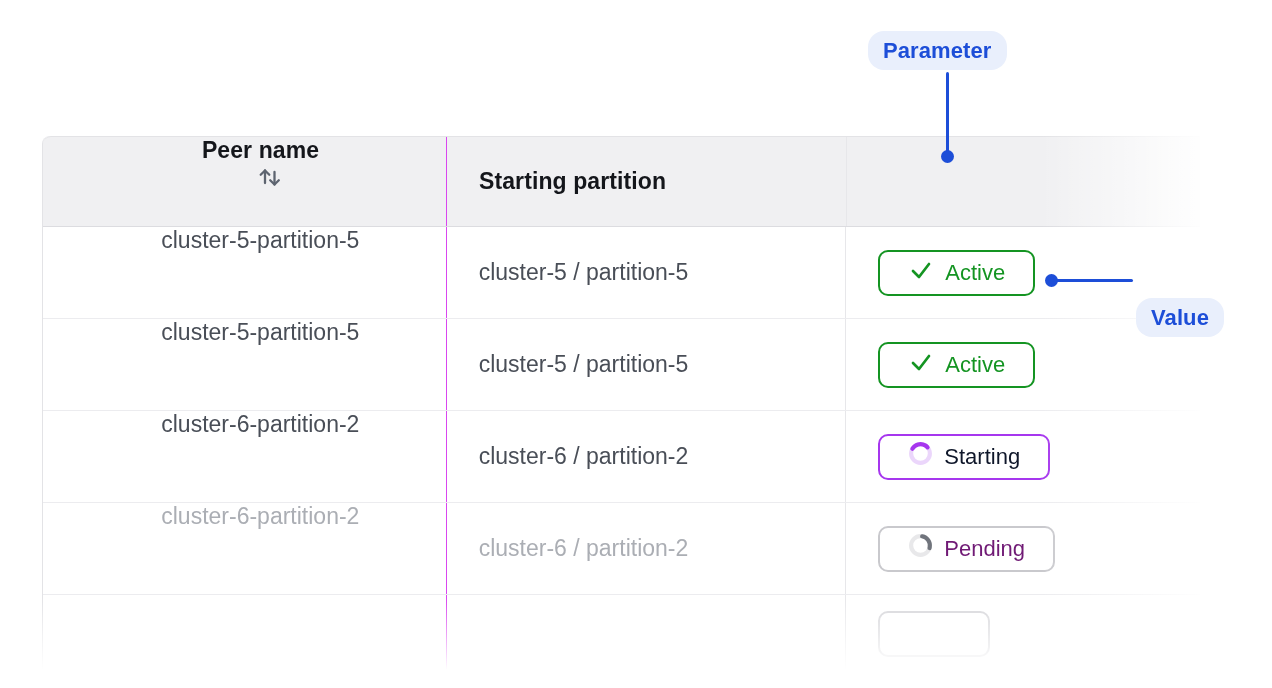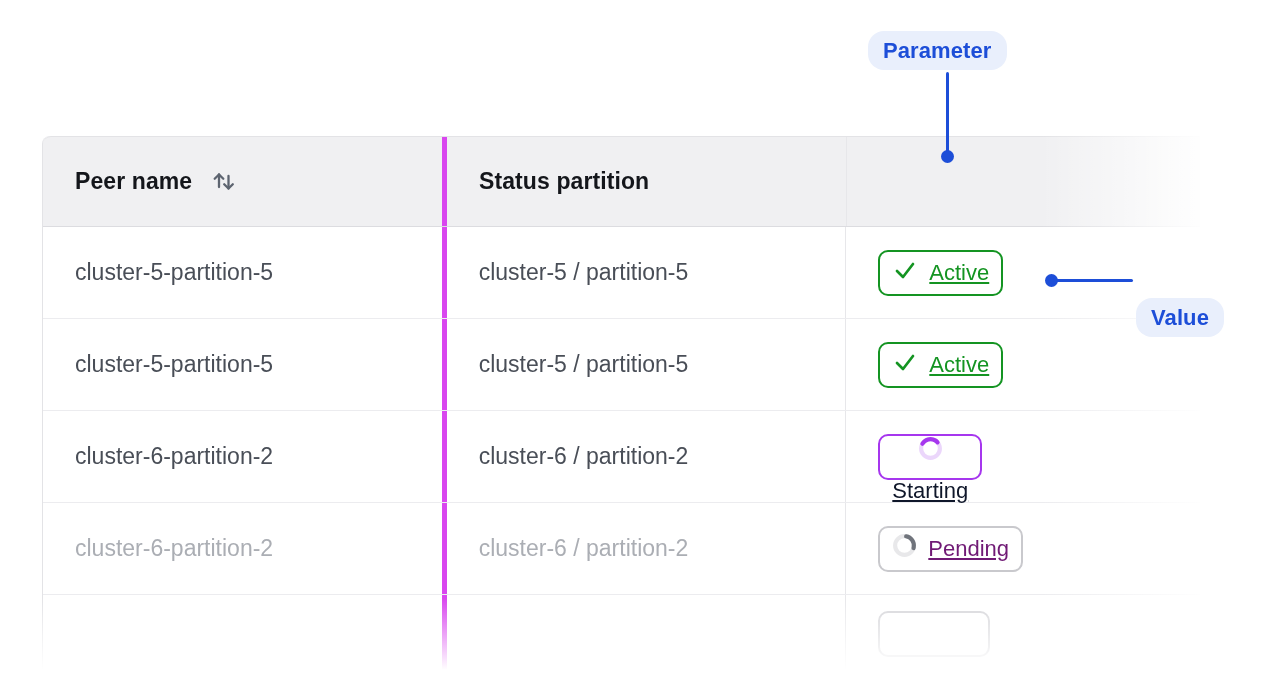--- a/index.html
+++ b/index.html
@@ -23,36 +23,36 @@
   .th {
     display:flex; align-items:center; padding-left:32px;
     font-size:23px; font-weight:bold; color:#14161b; letter-spacing:.1px;
   }
   .row { display:flex; height:92px; border-bottom:1px solid #ececef; background:#fff; }
   .row.partial { height:77px; border-bottom:none; }
   .td {
     display:flex; align-items:center; padding-left:32px;
     font-size:23px; color:#494e57;
   }
-  .col1 { width:404px; border-right:5px solid #d946ef; }
+  .col1 { width:404px; border-right:1px solid #d946ef;flex-direction:column; }
   .col2 { width:400px; border-right:1px solid #e7e7ea; }
   .col3 { width:354px; border-right:none; }
   .row.dimmed .td { color:#abaeb4; }
 
   .sort-both { margin-left:18px; display:inline-flex; }
   .sort-asc  { margin-left:28px; display:inline-flex; }
 
   
   .badge {
     display:inline-flex; align-items:center; gap:11px;
-    height:46px; padding:0 12px; border:2px solid; border-radius:10px;
-    background:#ffffff; font-size:22px; font-weight:normal; white-space:nowrap;text-decoration:underline;
+    height:46px; padding:0 28px; border:2px solid; border-radius:10px;
+    background:#ffffff; font-size:22px; font-weight:normal; white-space:nowrap;
   }
   .badge.active   { border-color:#149422; color:#149422; }
-  .badge.starting { border-color:#a636ee; color:#0f172a;flex-direction:column; }
+  .badge.starting { border-color:#a636ee; color:#0f172a; }
   .badge.pending  { border-color:#c9c9cd; color:#701a75; }
   .badge.ghost    { border-color:#d6d6da; color:transparent; width:112px; }
 
   
   .fade-right {
     position:absolute; top:0; left:1040px; right:0; height:100%; z-index:5;
     background:linear-gradient(to right, rgba(255,255,255,0), #ffffff 72%);
     pointer-events:none;
   }
   .fade-bottom {
@@ -87,21 +87,21 @@
             <g fill="none" stroke="#5d6470" stroke-width="2.3" stroke-linecap="round" stroke-linejoin="round">
               <path d="M9 19 V6.5"></path>
                 <path d="M4.7 10.8 L9 6.5 L13.3 10.8"></path>
               <path d="M18.5 8 V20.5"></path>
                 <path d="M14.2 16.2 L18.5 20.5 L22.8 16.2"></path>
             </g>
           </svg>
         </span>
       </div>
       <div class="th col2">
-        <span>Status partition</span>
+        <span>Starting partition</span>
       </div>
     </div>
 
     <div class="row">
       <div class="td col1">cluster-5-partition-5</div>
       <div class="td col2">cluster-5 / partition-5</div>
       <div class="td col3">
         <span class="badge active">
           <span>
             <svg width="26" height="26" viewBox="0 0 26 26">

